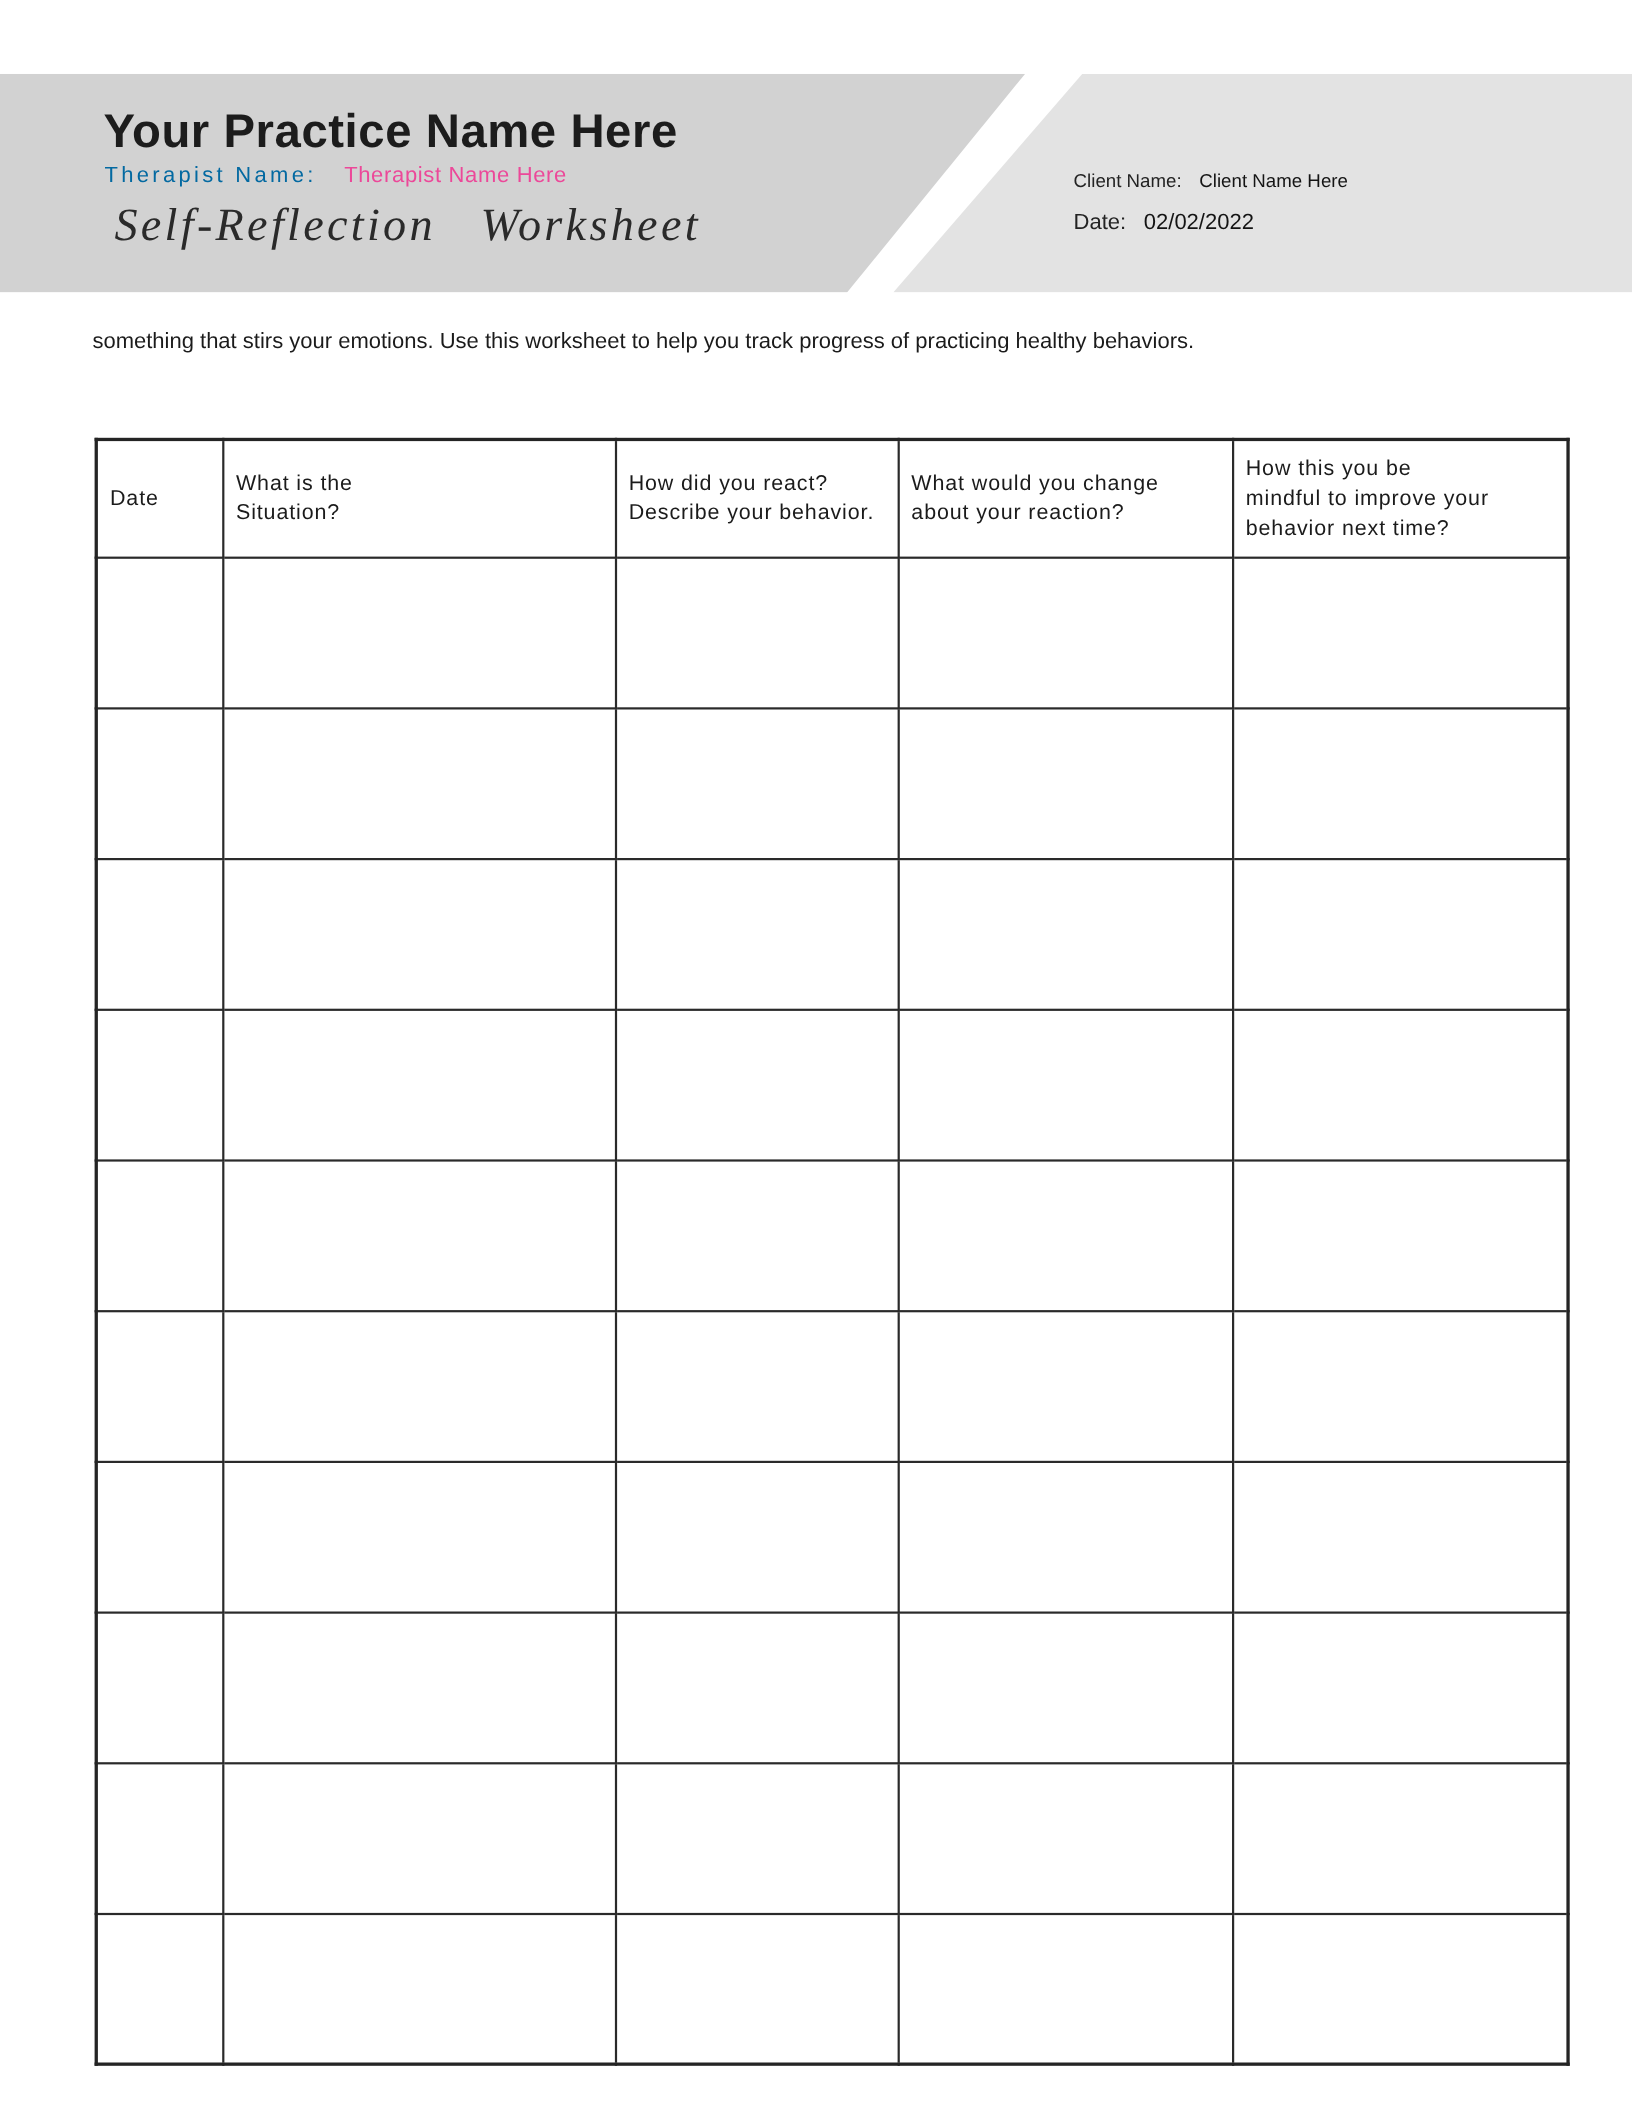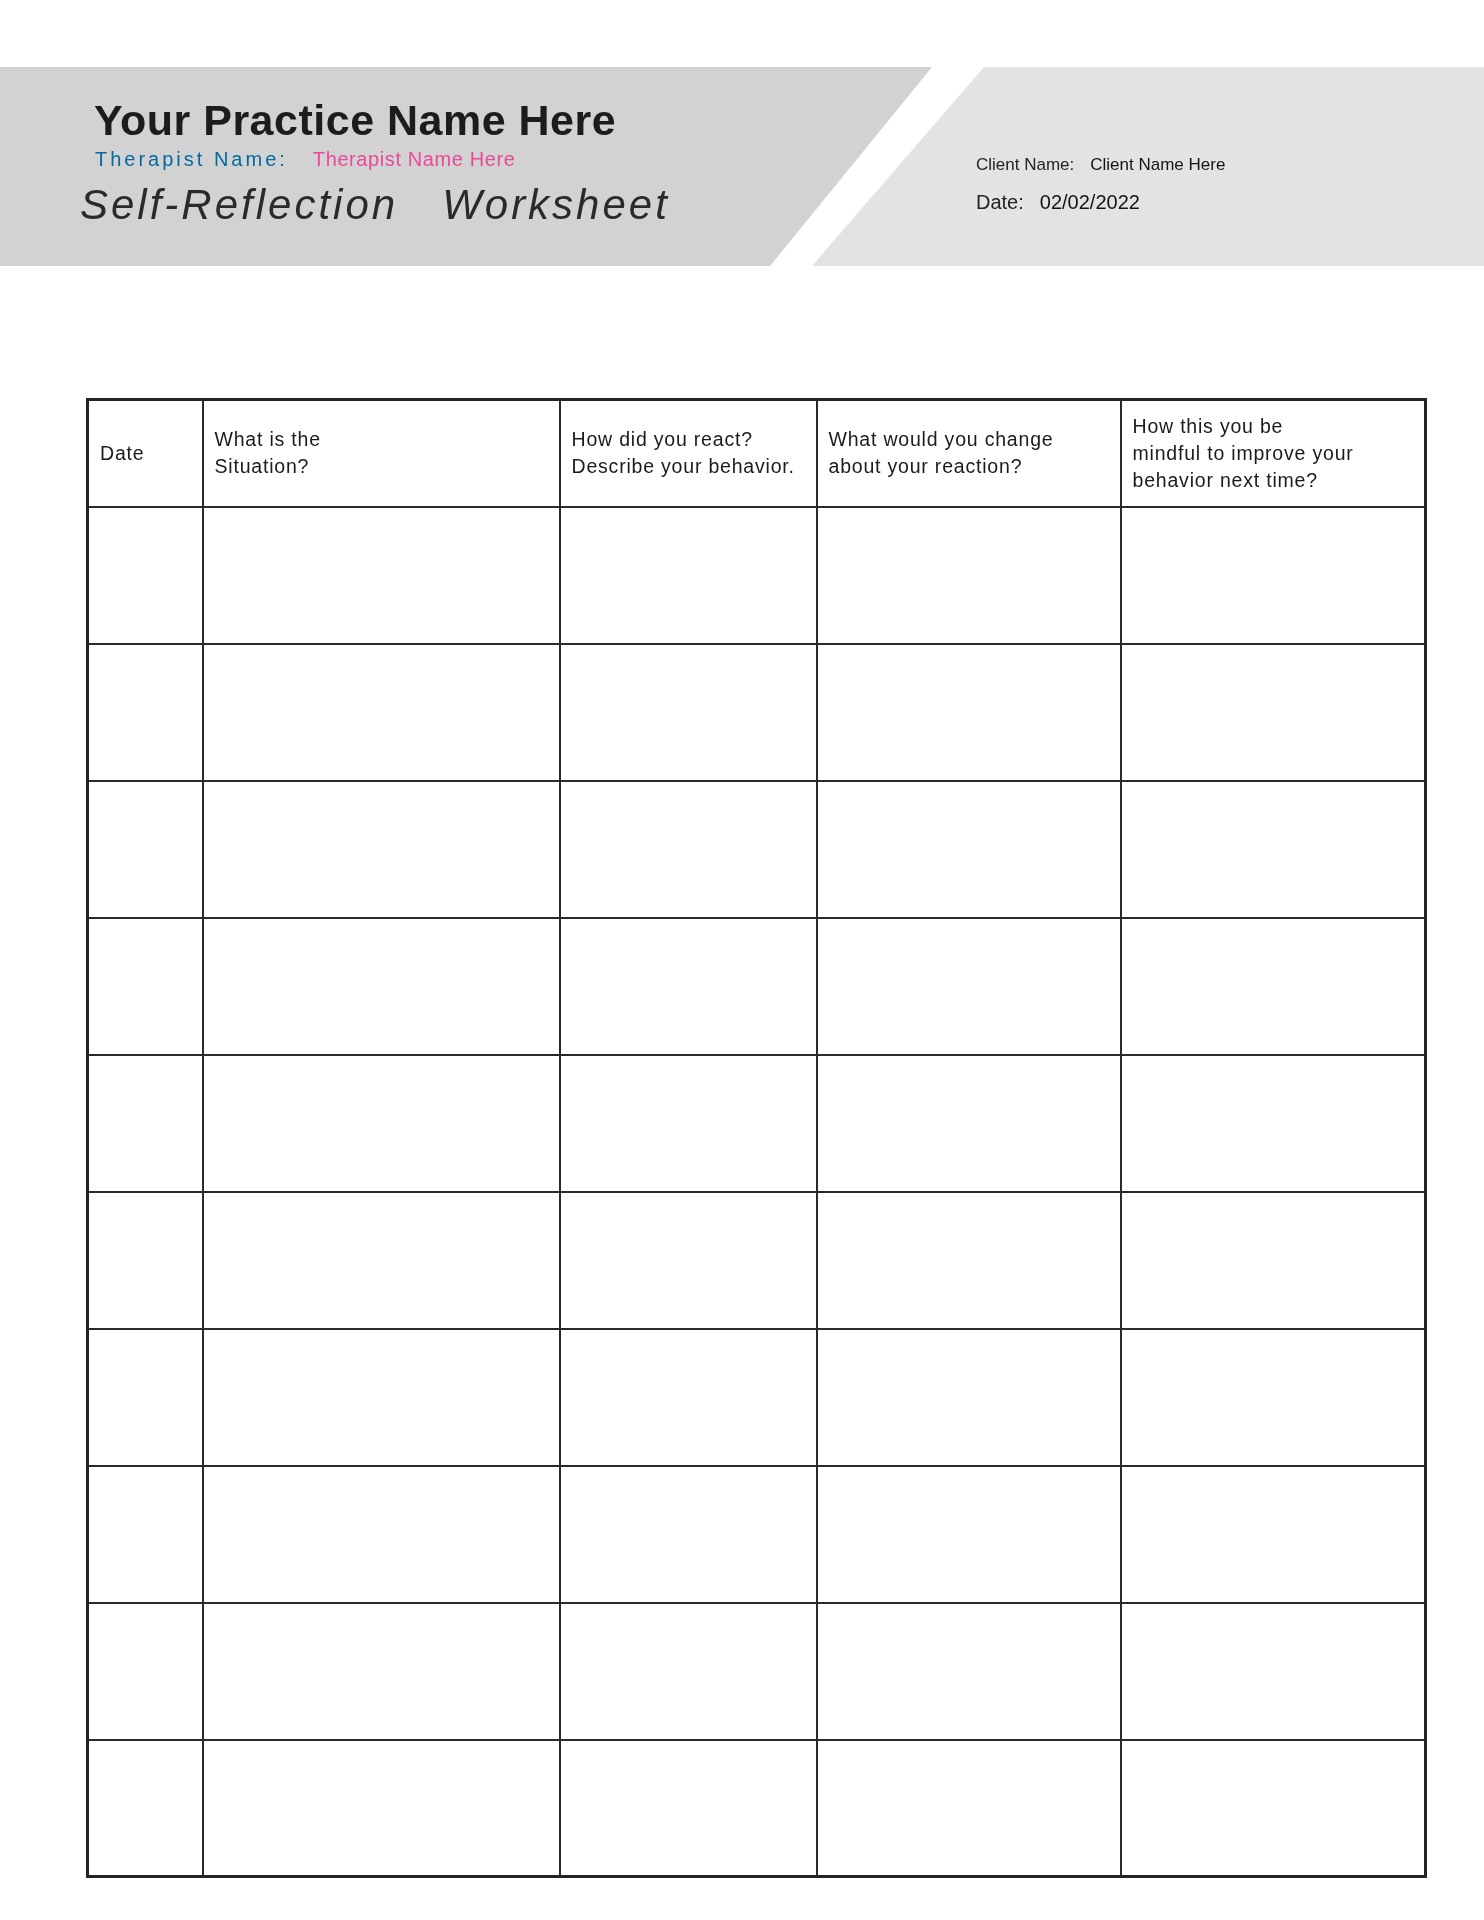--- a/index.html
+++ b/index.html
@@ -21,22 +21,22 @@
   .practice-name {
     position:absolute; left:94px; top:96px;
     font-size:43px; font-weight:bold; color:#1c1c1c; letter-spacing:0.5px;
     white-space:nowrap;
   }
   .therapist-row { position:absolute; left:95px; top:148px; font-size:20px; white-space:nowrap; }
   .therapist-row .lbl { letter-spacing:3px; color:#0369a1; }
   .therapist-row .val { margin-left:25px; letter-spacing:0.6px; color:#ec4899; }
 
   .worksheet-title {
-    position:absolute; left:80px; top:181px;
-    font-family:Liberation Sans, sans-serif; font-style:italic;
+    position:absolute; left:104px; top:181px;
+    font-family:Liberation Serif, serif; font-style:italic;
     font-size:42px; letter-spacing:3px; color:#2a2a2a;
     white-space:pre;
   }
 
   .client-row { position:absolute; left:976px; top:155px; font-size:17px; white-space:nowrap; }
   .date-row   { position:absolute; left:976px; top:191px; font-size:20px; white-space:nowrap; }
   .client-row .lbl, .date-row .lbl { color:#232323; }
   .client-row .val, .date-row .val { margin-left:16px; color:#141414; }
 
   
@@ -82,20 +82,21 @@
 
 <div class="client-row">
   <span class="lbl">Client Name:</span><span class="val">Client Name Here</span>
 </div>
 
 <div class="date-row">
   <span class="lbl">Date:</span><span class="val">02/02/2022</span>
 </div>
 
 <div class="intro">
+  <div class="line">something that stirs your emotions. Use this worksheet to help you track progress of practicing healthy behaviors.</div>
 </div>
 
 <table class="sheet">
   <thead>
     <tr id="header-row">
         <th style="width: 115px; border-color: rgb(42, 42, 42);">
           <div>Date</div>
         </th>
         <th style="width: 357px; border-color: rgb(42, 42, 42);">
           <div>What is the</div>

